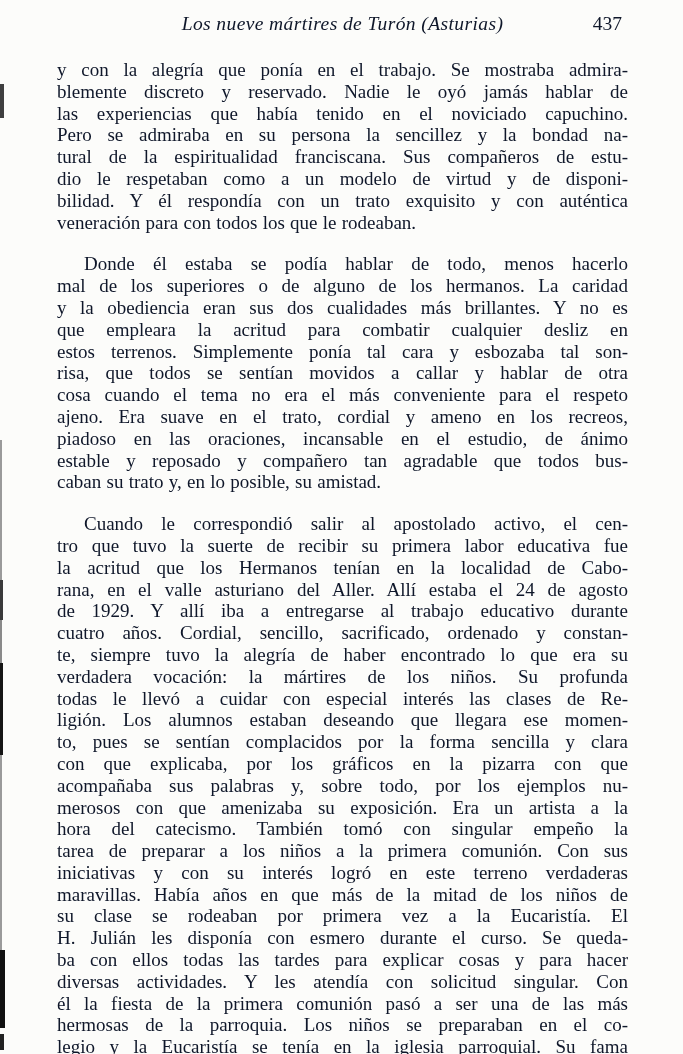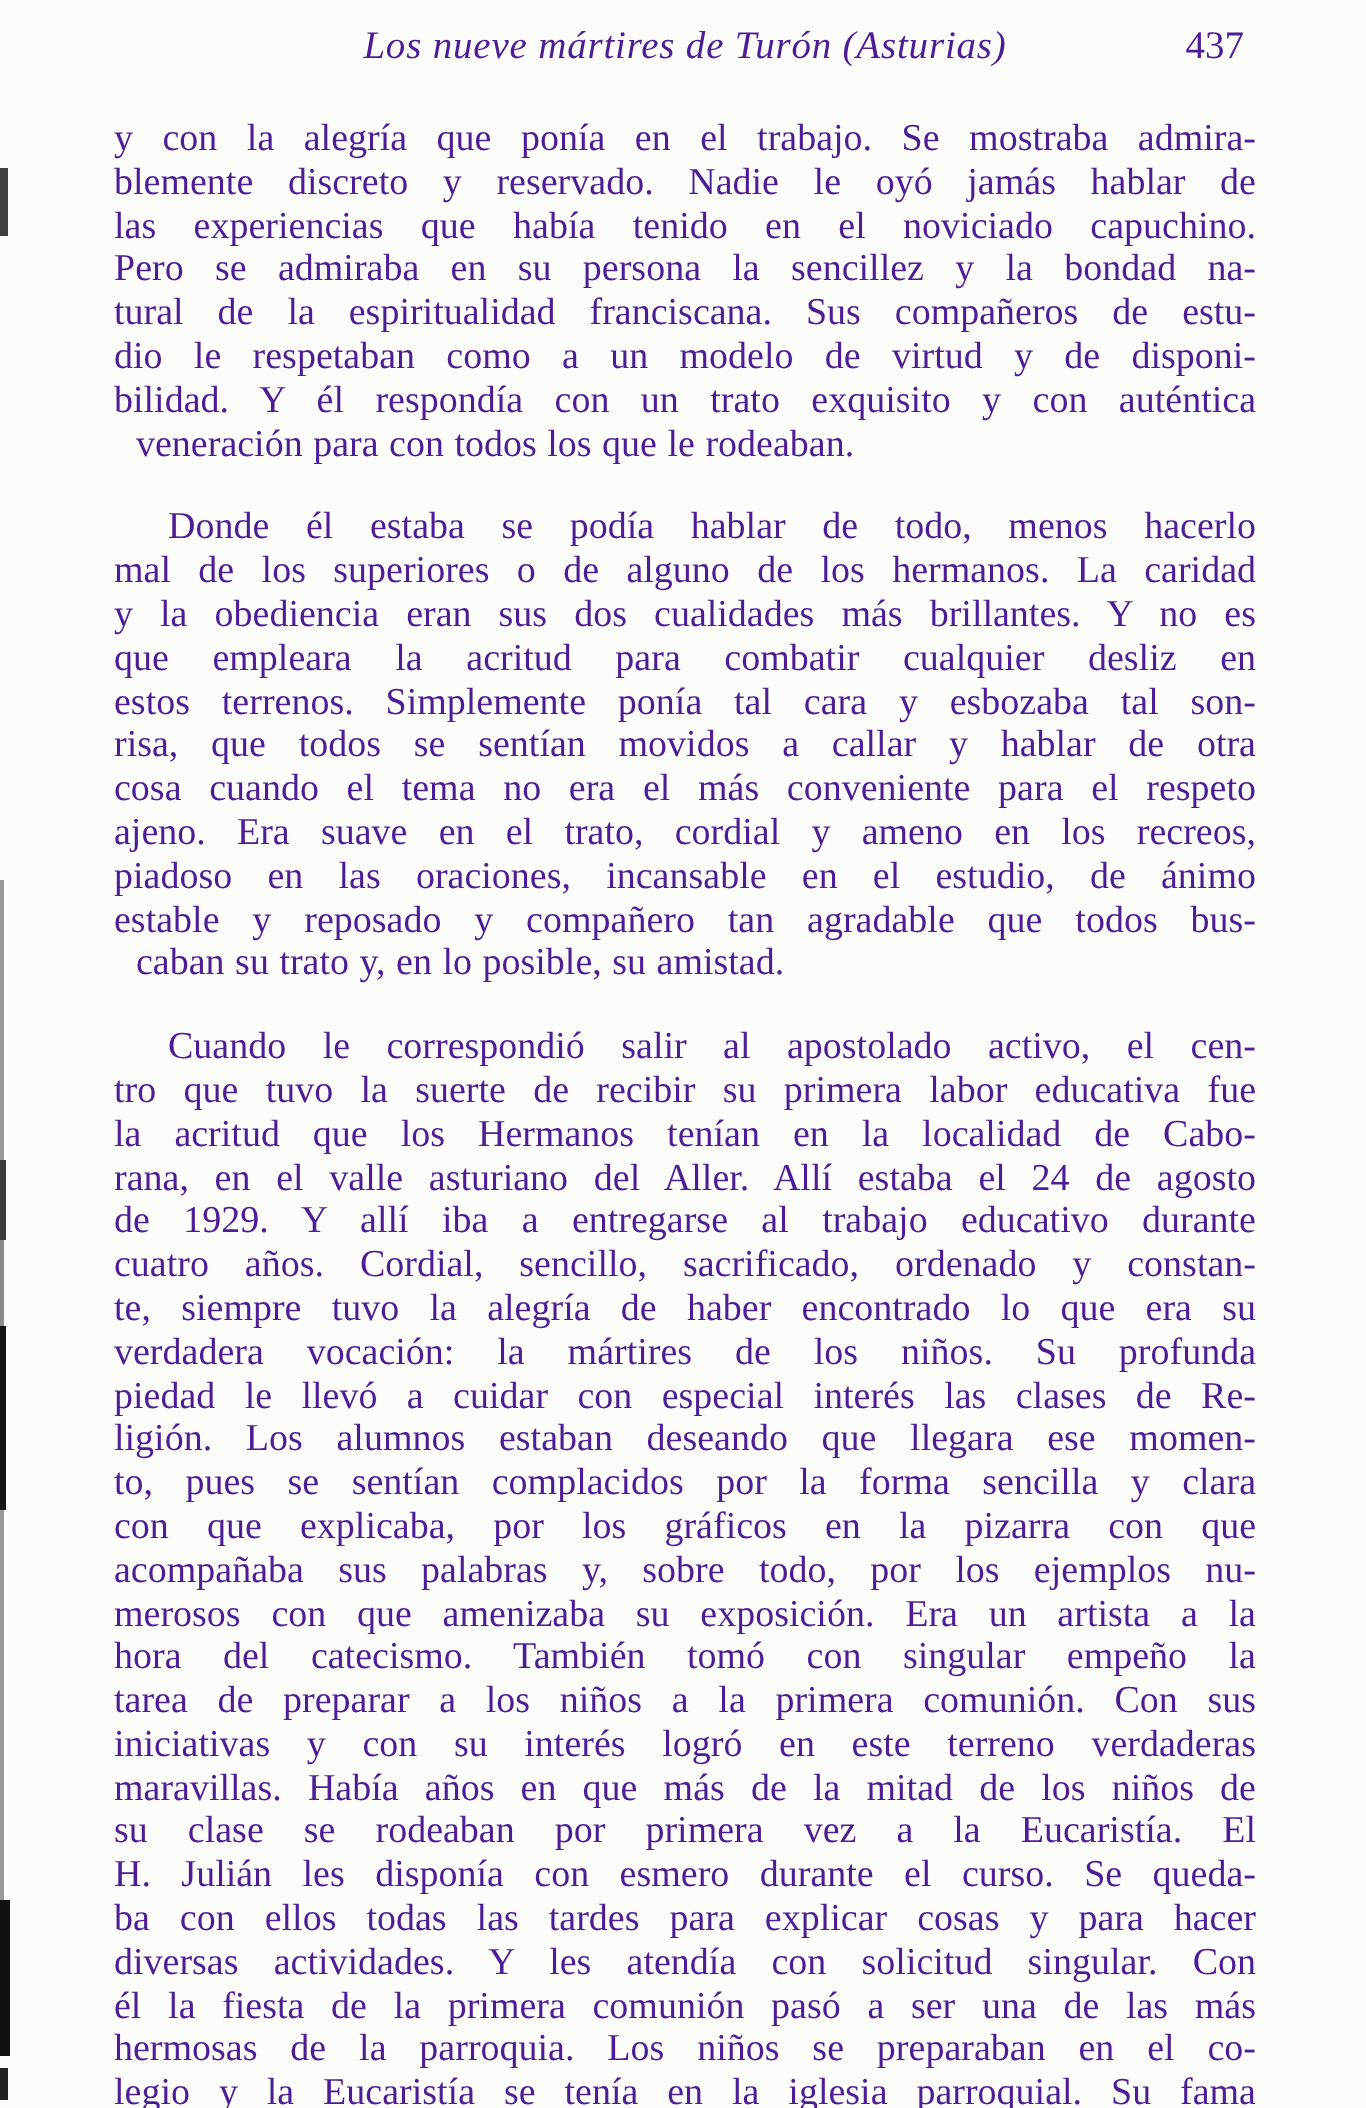--- a/index.html
+++ b/index.html
@@ -6,21 +6,21 @@
     margin: 0;
     padding: 0;
   }
   .page {
     position: relative;
     width: 683px;
     height: 1054px;
     background: #fcfcfa;
     overflow: hidden;
     font-family: "Liberation Serif", "DejaVu Serif", serif;
-    color: #4c1d95;
+    color: #0f172a;
   }
   
   .header {
     position: absolute;
     left: 57px;
     top: 13px;
     width: 571px;
     height: 26px;
   }
   .running-title {
@@ -55,21 +55,20 @@
     overflow: hidden;
     white-space: normal;
     word-spacing: 0.5px;
   }
   .line.indent {
     text-indent: 27px;
     margin-top: 20px;
   }
   .line.short {
     text-align-last: left;
-    margin-left: 11px;
   }
   
   .artifact {
     position: absolute;
     left: 0;
   }
   .a1 { top: 84px;  width: 4px; height: 34px;  background: #3f3f3f; }
   .a2 { top: 440px; width: 2px; height: 140px; background: #9a9a9a; }
   .a3 { top: 580px; width: 3px; height: 40px;  background: #3a3a3a; }
   .a4 { top: 620px; width: 2px; height: 43px;  background: #8a8a8a; }
@@ -118,21 +117,21 @@
       <div class="line">estable y reposado y compañero tan agradable que todos bus-</div>
       <div class="line short">caban su trato y, en lo posible, su amistad.</div>
       <div class="line indent">Cuando le correspondió salir al apostolado activo, el cen-</div>
       <div class="line">tro que tuvo la suerte de recibir su primera labor educativa fue</div>
       <div class="line">la acritud que los Hermanos tenían en la localidad de Cabo-</div>
       <div class="line">rana, en el valle asturiano del Aller. Allí estaba el 24 de agosto</div>
       <div class="line">de 1929. Y allí iba a entregarse al trabajo educativo durante</div>
       <div class="line">cuatro años. Cordial, sencillo, sacrificado, ordenado y constan-</div>
       <div class="line">te, siempre tuvo la alegría de haber encontrado lo que era su</div>
       <div class="line">verdadera vocación: la mártires de los niños. Su profunda</div>
-      <div class="line">piedad le llevó a cuidar con especial interés las clases de Re-</div>
+      <div class="line">todas le llevó a cuidar con especial interés las clases de Re-</div>
       <div class="line">ligión. Los alumnos estaban deseando que llegara ese momen-</div>
       <div class="line">to, pues se sentían complacidos por la forma sencilla y clara</div>
       <div class="line">con que explicaba, por los gráficos en la pizarra con que</div>
       <div class="line">acompañaba sus palabras y, sobre todo, por los ejemplos nu-</div>
       <div class="line">merosos con que amenizaba su exposición. Era un artista a la</div>
       <div class="line">hora del catecismo. También tomó con singular empeño la</div>
       <div class="line">tarea de preparar a los niños a la primera comunión. Con sus</div>
       <div class="line">iniciativas y con su interés logró en este terreno verdaderas</div>
       <div class="line">maravillas. Había años en que más de la mitad de los niños de</div>
       <div class="line">su clase se rodeaban por primera vez a la Eucaristía. El</div>

